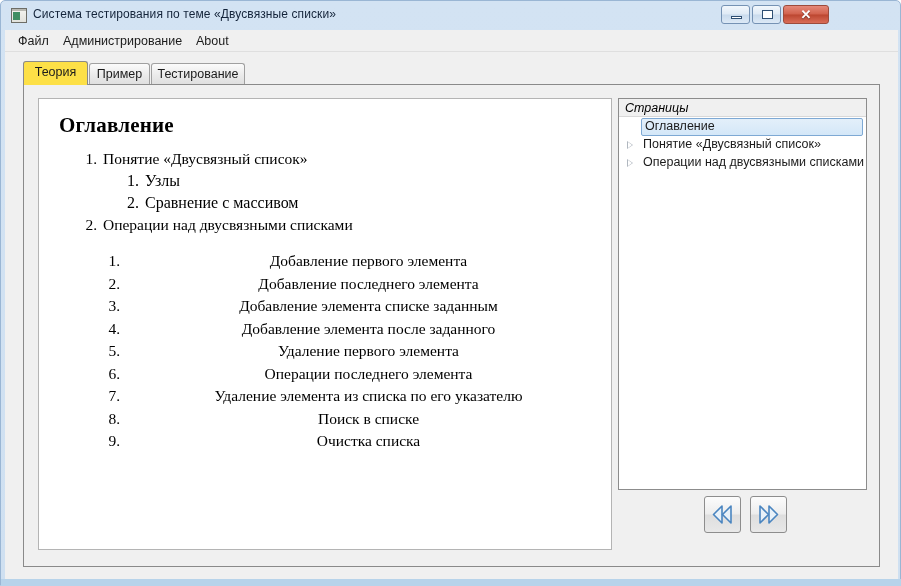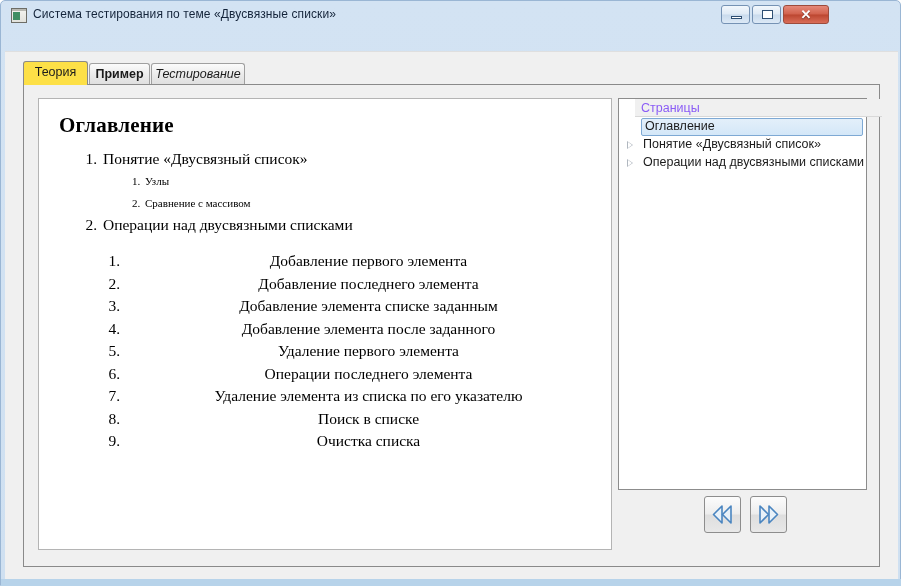--- a/index.html
+++ b/index.html
@@ -207,21 +207,21 @@
   }
   ol.lvl1 {
     margin: 10px 0 0 0;
     padding-left: 42px;
     font-size: 15.5px;
     line-height: 22px;
   }
   ol.lvl2 {
     margin: 0;
     padding-left: 42px;
-    font-size: 11px;
+    font-size: 16px;
     line-height: 22px;
   }
   ol.ops {
     margin: 14px 0 0 0;
     padding-left: 65px;
     font-size: 15.5px;
     line-height: 22.5px;
     text-align: center;
   }
   ol.lvl1 > li, ol.lvl2 > li, ol.ops > li {
@@ -233,29 +233,30 @@
     position: absolute;
     left: 594px; top: 13px;
     width: 249px;
     height: 392px;
     box-sizing: border-box;
     background: #ffffff;
     border: 1px solid #8c8c8c;
   }
   #tree-header {
     position: absolute;
-    left: 16px; top: 0;
+    left: 0; top: 0;
     width: 247px;
     height: 18px;
     box-sizing: border-box;
     background: #f0f0f0;
     border-bottom: 1px solid #d8d8d8;
     font-size: 12.5px;
-    color: #8b5cf6;
+    color: #000000;
     padding: 2px 0 0 6px;
+    font-style: italic;
   }
   #tree-items {
     position: absolute;
     left: 0; top: 19px;
     width: 247px;
   }
   .tree-row {
     position: relative;
     height: 18px;
     font-size: 12.5px;
@@ -341,27 +342,32 @@
       <div id="title-icon"></div>
       <div id="title-text">Система тестирования по теме «Двусвязные списки»</div>
 
       <div class="winbtn" id="btn-minimize"></div>
       <div class="winbtn" id="btn-maximize"></div>
       <div class="winbtn" id="btn-close">
         <span class="x">✕</span>
       </div>
     </div>
 
+    <div id="menubar">
+      <div class="menu-item" style="left:8px;">Файл</div>
+      <div class="menu-item" style="left:53px;">Администрирование</div>
+      <div class="menu-item" style="left:186px;">About</div>
+    </div>
 
     <div id="client">
 
       <div id="tabstrip">
         <div class="tab active" style="left:0px; width:65px; top:-2px;">Теория</div>
-        <div class="tab" style="left:66px; width:61px;font-weight:bold;">Пример</div>
-        <div class="tab" style="left:128px; width:94px;font-style:italic;">Тестирование</div>
+        <div class="tab" style="left:66px; width:61px;">Пример</div>
+        <div class="tab" style="left:128px; width:94px;">Тестирование</div>
       </div>
 
       <div id="tab-panel">
 
         <div id="content-pane">
           <div id="content-body">
             <div id="doc-title">Оглавление</div>
 
             <ol class="lvl1">
               <li>Понятие «Двусвязный список»</li>

